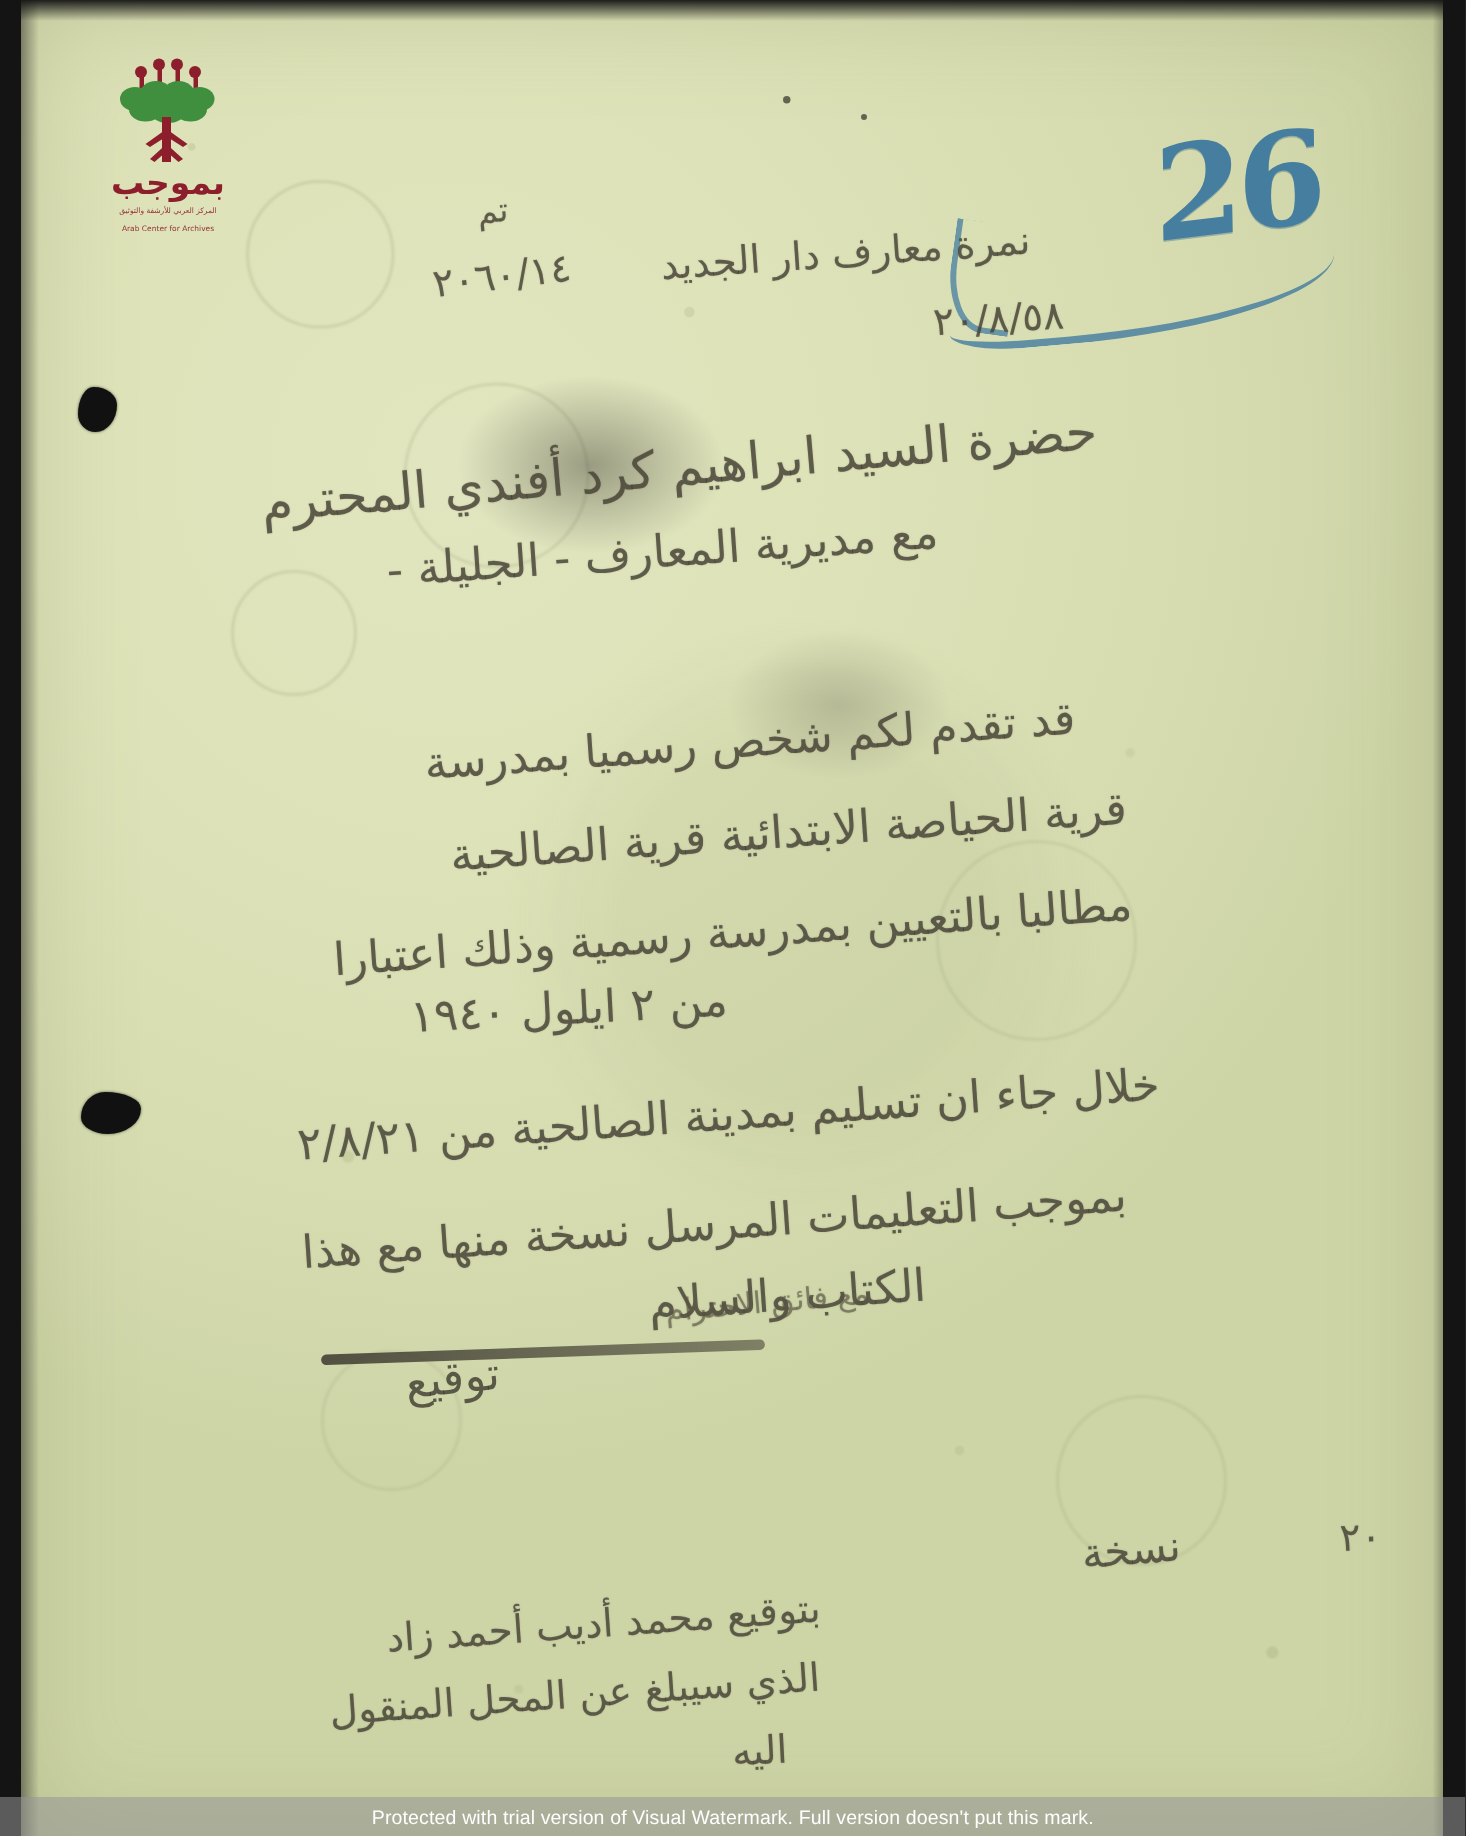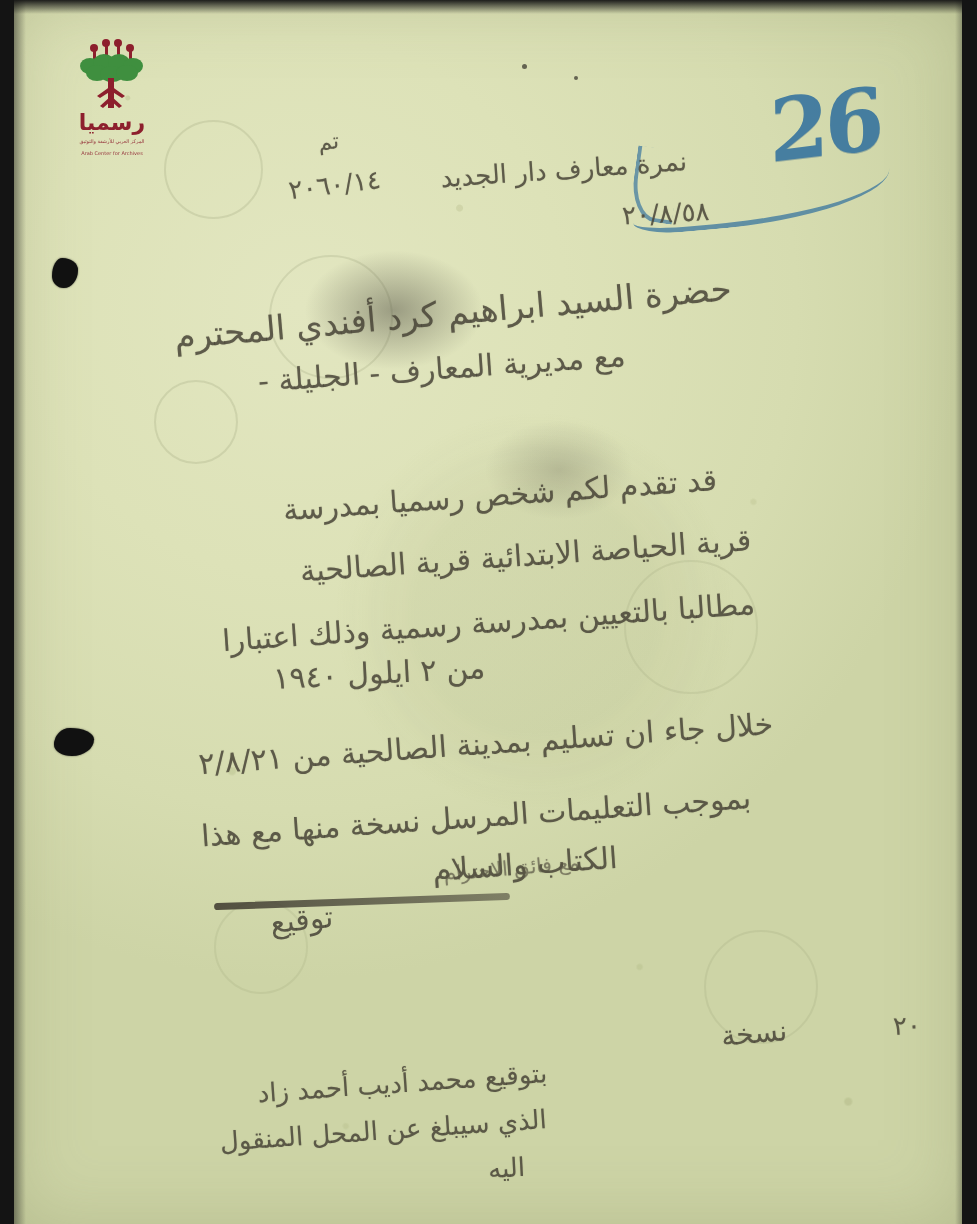--- a/index.html
+++ b/index.html
@@ -267,21 +267,21 @@
         <ellipse cx="63" cy="37" rx="11" ry="8"></ellipse>
       </g>
       <g fill="#8d1f2d">
         <rect x="44" y="42" width="6" height="30"></rect>
         <path d="M47 50 L33 60 L36 62 L47 55 Z"></path>
         <path d="M47 50 L61 60 L58 62 L47 55 Z"></path>
         <path d="M47 60 L36 70 L39 72 L47 65 Z"></path>
         <path d="M47 60 L58 70 L55 72 L47 65 Z"></path>
       </g>
     </svg>
-    <div class="logo-word">رسميا</div>
+    <div class="logo-word">بموجب</div>
     <div class="logo-sub">المركز العربي للأرشفة والتوثيق</div>
     <div class="logo-sub">Arab Center for Archives</div>
   </div>
 
   <div class="bignum">26</div>
   <div class="blue-swoosh"></div>
   <div class="blue-hook"></div>
 
   <div class="hand pencil" style="right:290px; top:146px; font-size:26px; transform:rotate(-4deg);">نمرة معارف دار الجديد</div>
   <div class="hand pencil" style="right:268px; top:196px; font-size:26px; transform:rotate(-3deg);">٢٠/٨/٥٨</div>
@@ -312,13 +312,14 @@
   <div class="hand pencil" style="right:56px; top:1010px; font-size:26px; transform:rotate(-2deg);">٢٠</div>
 
   <div class="hole h1"></div>
   <div class="hole h2"></div>
   <div class="notch n-right"></div>
 
   <div class="edge-fade-left"></div>
   <div class="edge-fade-right"></div>
   <div class="edge-fade-top"></div>
 
+  <div class="watermark">Protected with trial version of Visual Watermark. Full version doesn't put this mark.</div>
 </div>
 
 </body></html>

